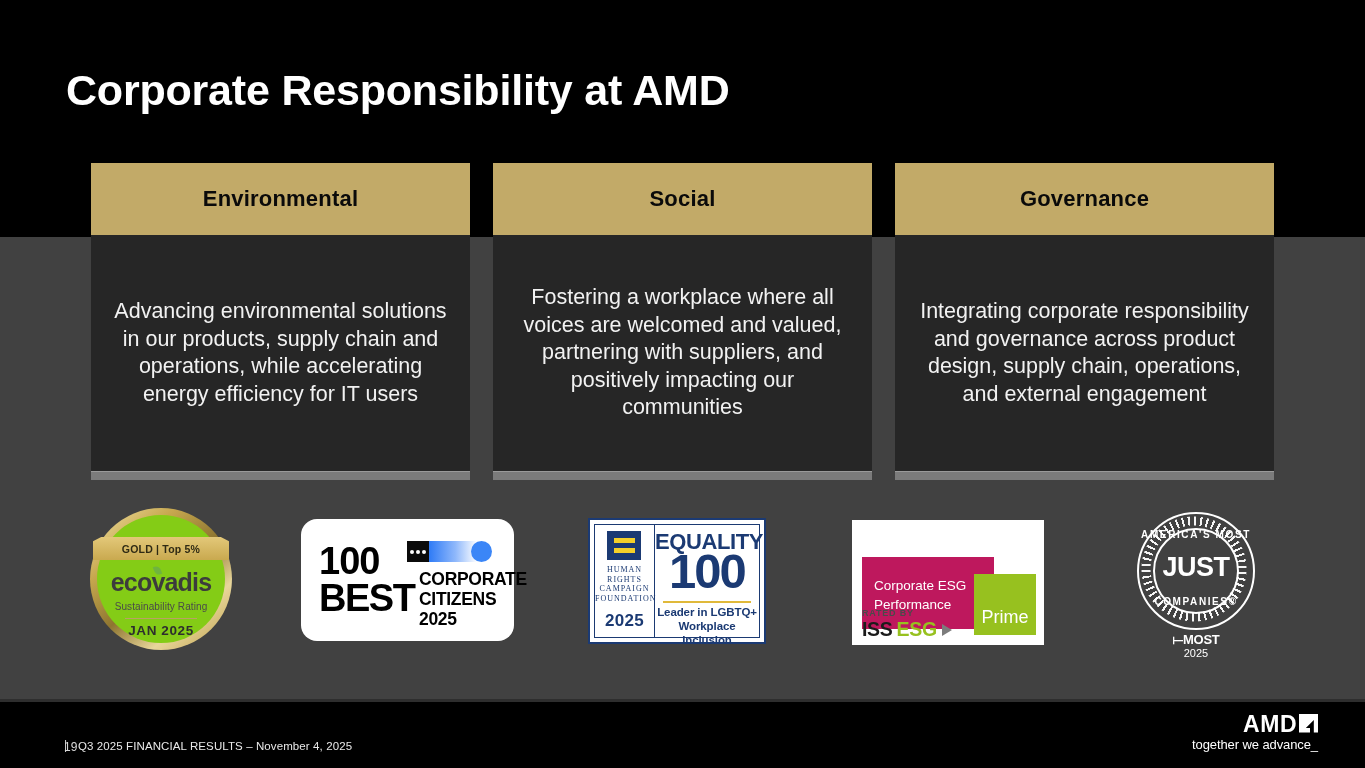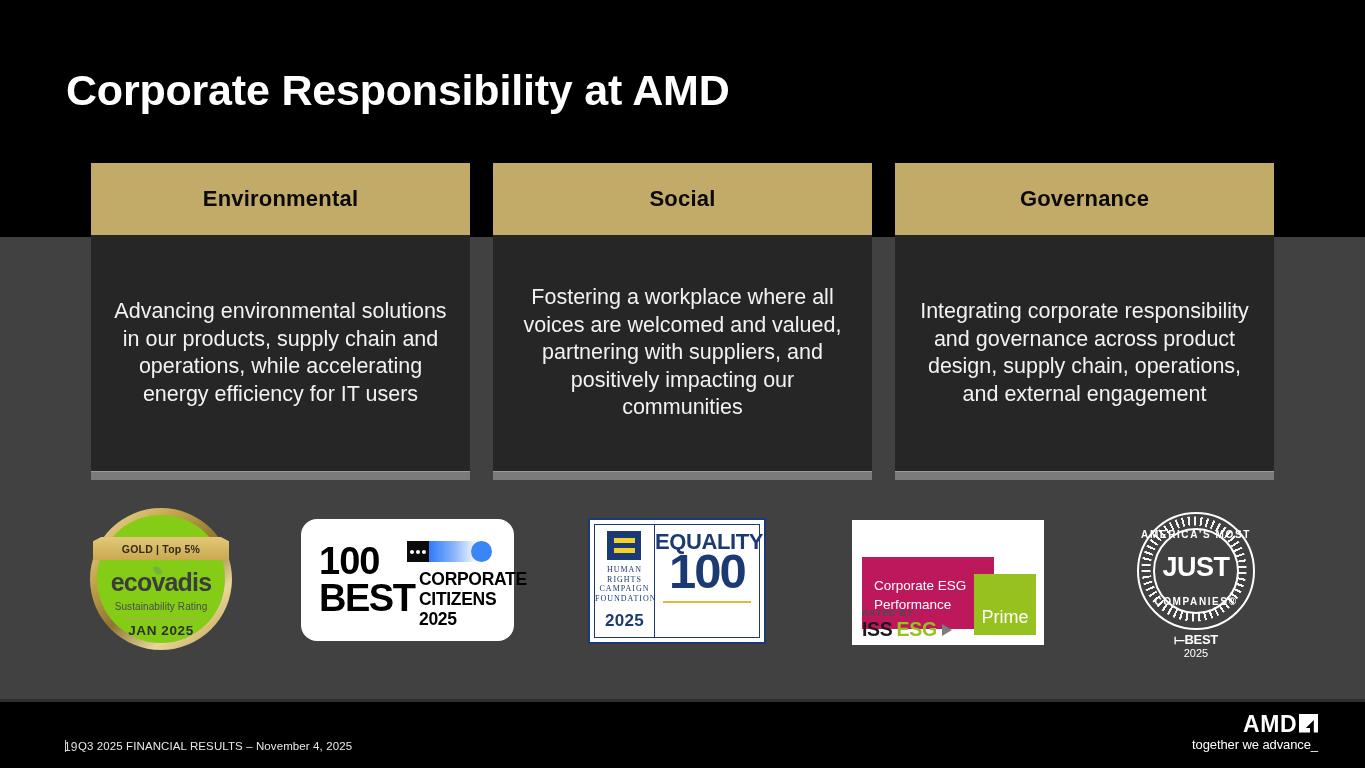--- a/index.html
+++ b/index.html
@@ -667,20 +667,24 @@
           <div>RIGHTS</div>
           <div>CAMPAIGN</div>
           <div>FOUNDATION</div>
         </div>
         <div class="hrc-year">2025</div>
       </div>
       <div class="hrc-right">
         <div class="hrc-eq">EQUALITY</div>
         <div class="hrc-100">100</div>
         <div class="hrc-rule"></div>
+        <div class="hrc-tag">
+          <div>Leader in LGBTQ+</div>
+          <div>Workplace Inclusion</div>
+        </div>
       </div>
     </div>
   </div>
 
   <div class="badge iss">
     <div class="iss-navy">
       <div class="iss-navy-text">
         <div>Corporate ESG</div>
         <div>Performance</div>
       </div>
@@ -695,21 +699,21 @@
       <span class="tri"></span>
     </div>
   </div>
 
   <div class="badge just">
     <div class="just-circle"></div>
     <div class="just-laurel"></div>
     <div class="just-arc-top">AMERICA'S MOST</div>
     <div class="just-word">JUST</div>
     <div class="just-arc-bottom">COMPANIES®</div>
-    <div class="just-cnbc">⟝BEST</div>
+    <div class="just-cnbc">⟝MOST</div>
     <div class="just-year">2025</div>
   </div>
 
   <div class="footer-page">19</div>
   <div class="footer-sep">|</div>
   <div class="footer-text">Q3 2025 FINANCIAL RESULTS – November 4, 2025</div>
 
   <div class="amd-logo">
     <div class="amd-mark">
       <span>AMD</span>

